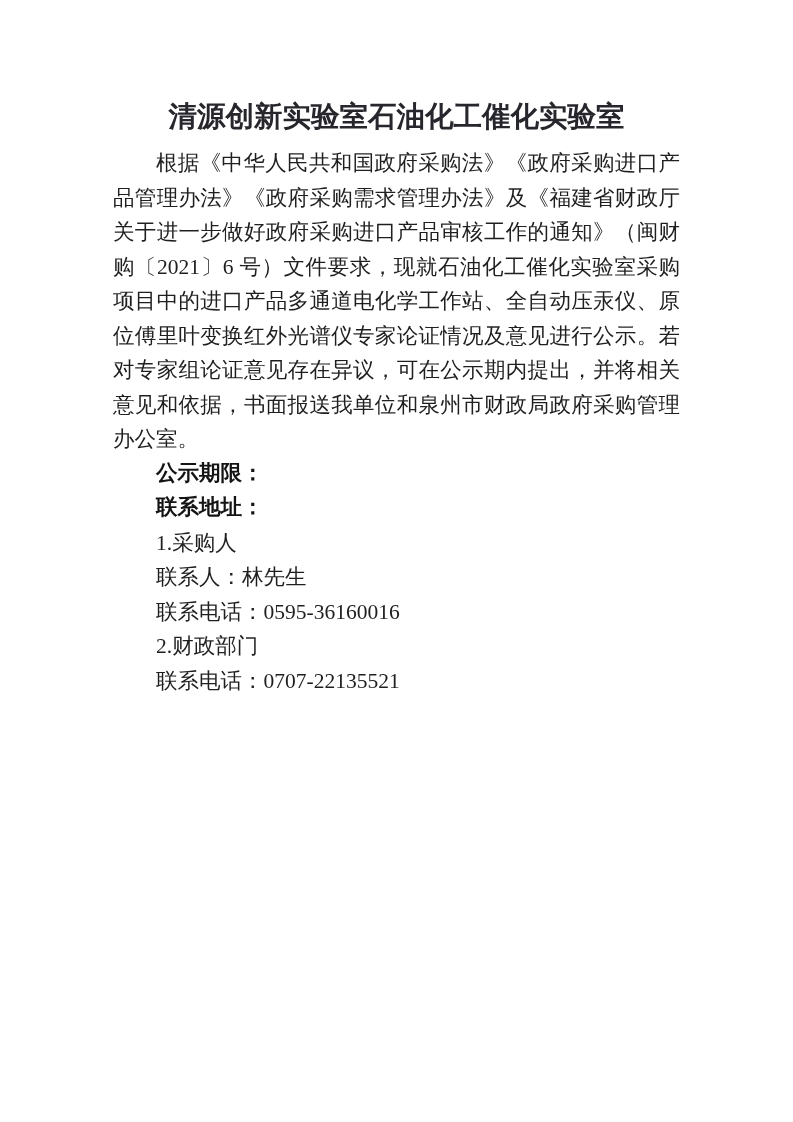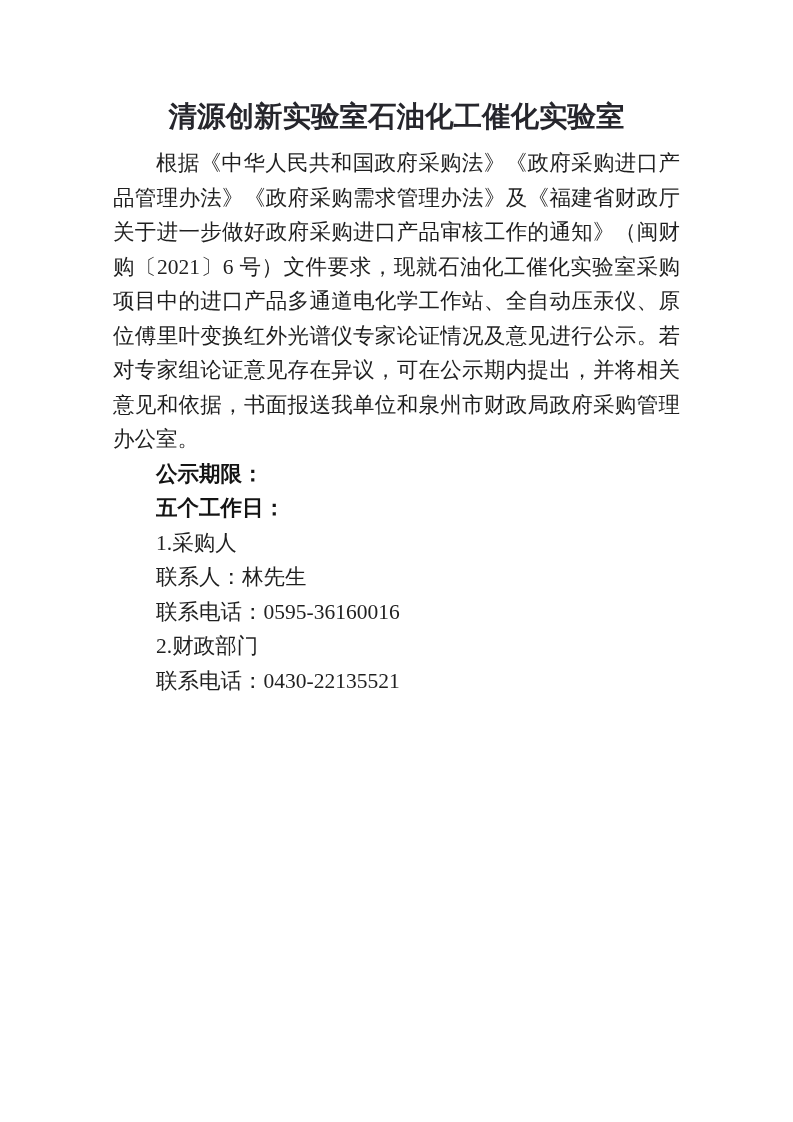--- a/index.html
+++ b/index.html
@@ -33,44 +33,44 @@
     margin: 0;
     font-size: 21.5px;
     line-height: 34.5px;
     text-align: justify;
     color: #1f1f1f;
   }
   .indent {
     text-indent: 2em;
   }
   .section-label {
-    font-family: Liberation Sans, sans-serif;
+    font-family: Liberation Mono, monospace;
     font-weight: bold;
     color: #141414;
   }
 </style>
 </head>
 <body>
 
 <div class="page">
 
   <h1 class="doc-title">
     <span class="title-line">清源创新实验室石油化工催化实验室</span>
   </h1>
 
   <p class="body-p indent">根据《中华人民共和国政府采购法》《政府采购进口产品管理办法》《政府采购需求管理办法》及《福建省财政厅关于进一步做好政府采购进口产品审核工作的通知》（闽财购〔2021〕6 号）文件要求，现就石油化工催化实验室采购项目中的进口产品多通道电化学工作站、全自动压汞仪、原位傅里叶变换红外光谱仪专家论证情况及意见进行公示。若对专家组论证意见存在异议，可在公示期内提出，并将相关意见和依据，书面报送我单位和泉州市财政局政府采购管理办公室。</p>
 
   <p class="body-p indent section-label">公示期限：</p>
 
-  <p class="body-p indent section-label">五个工作日：</p>
+  <p class="body-p indent section-label">联系地址：</p>
 
   <div>
     <p class="body-p indent">1.采购人</p>
     <p class="body-p indent">联系人：林先生</p>
     <p class="body-p indent">联系电话：0595-36160016</p>
   </div>
 
   <div>
     <p class="body-p indent">2.财政部门</p>
-    <p class="body-p indent">联系电话：0430-22135521</p>
+    <p class="body-p indent">联系电话：0707-22135521</p>
   </div>
 
 </div>
 
 </body></html>

